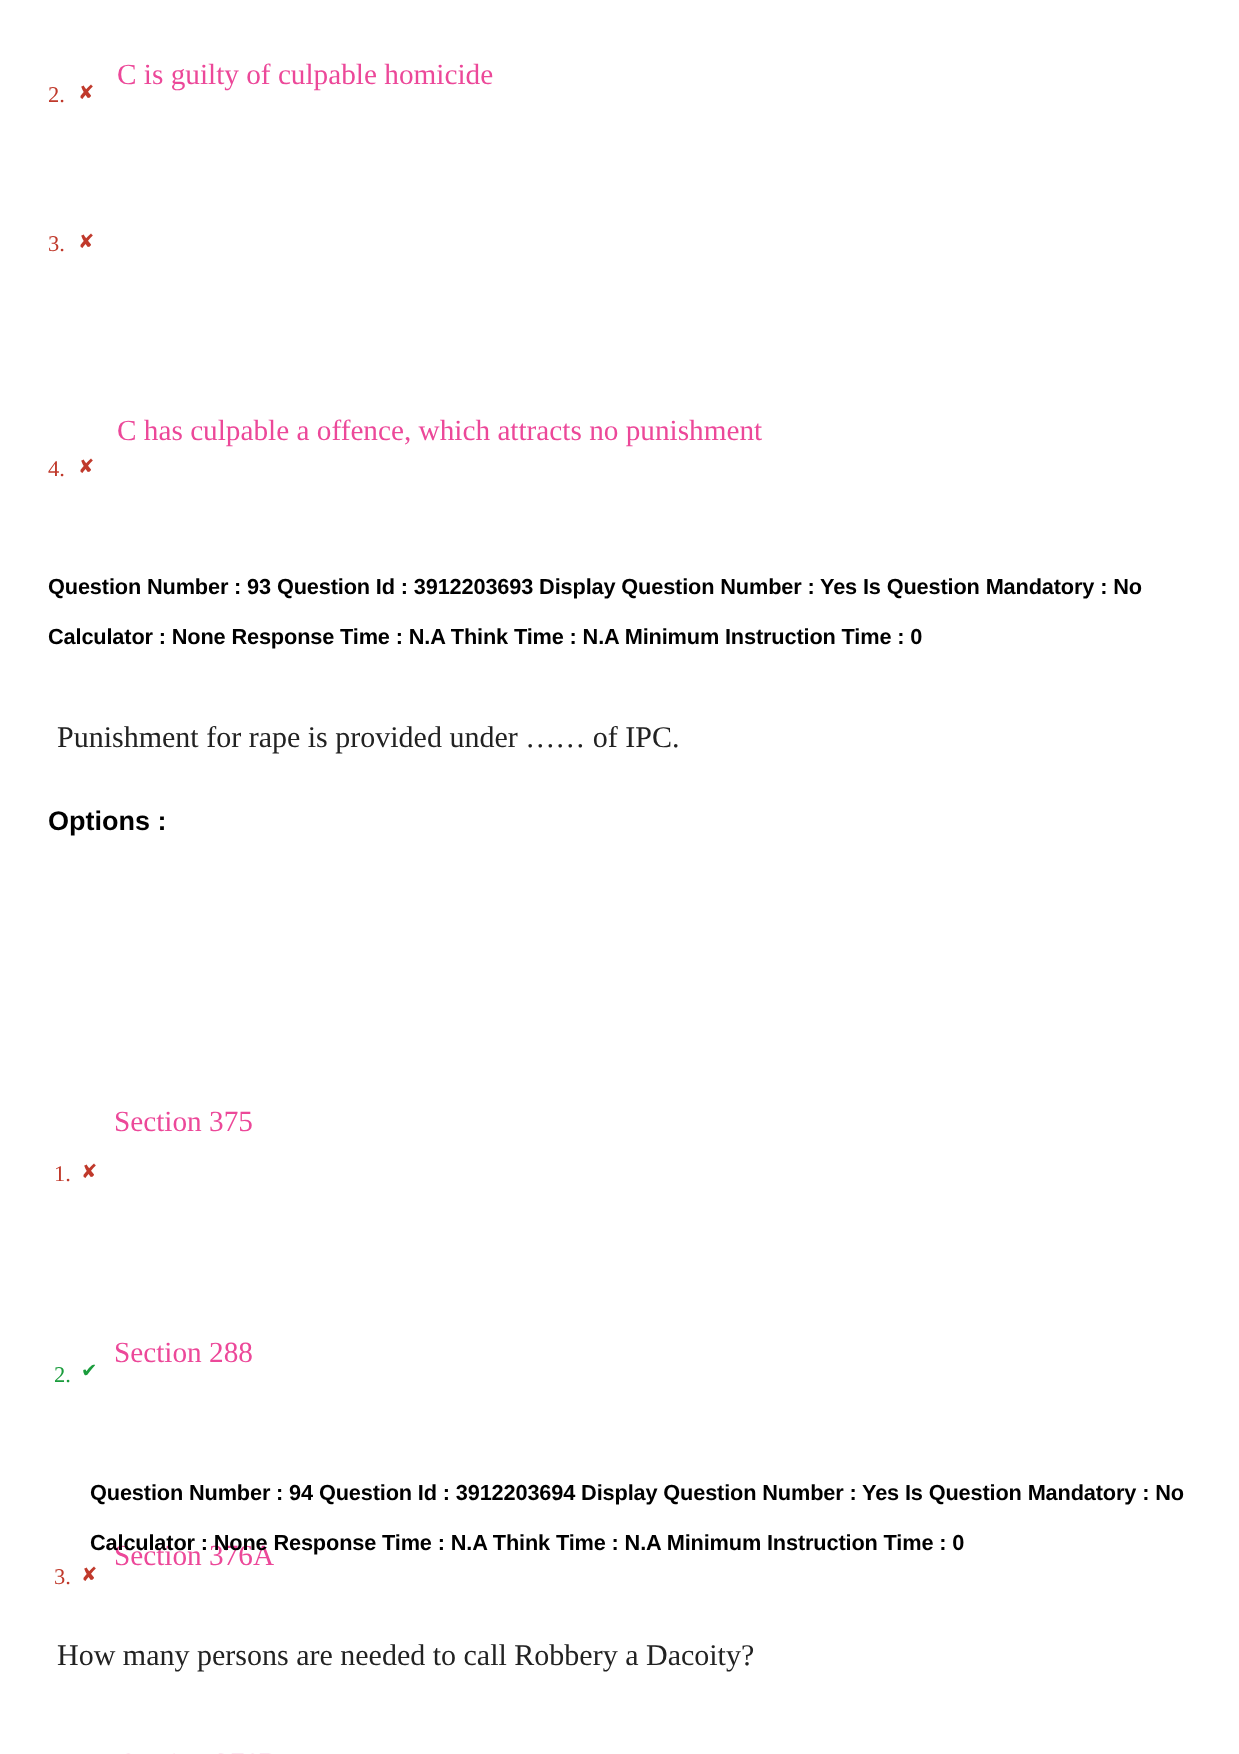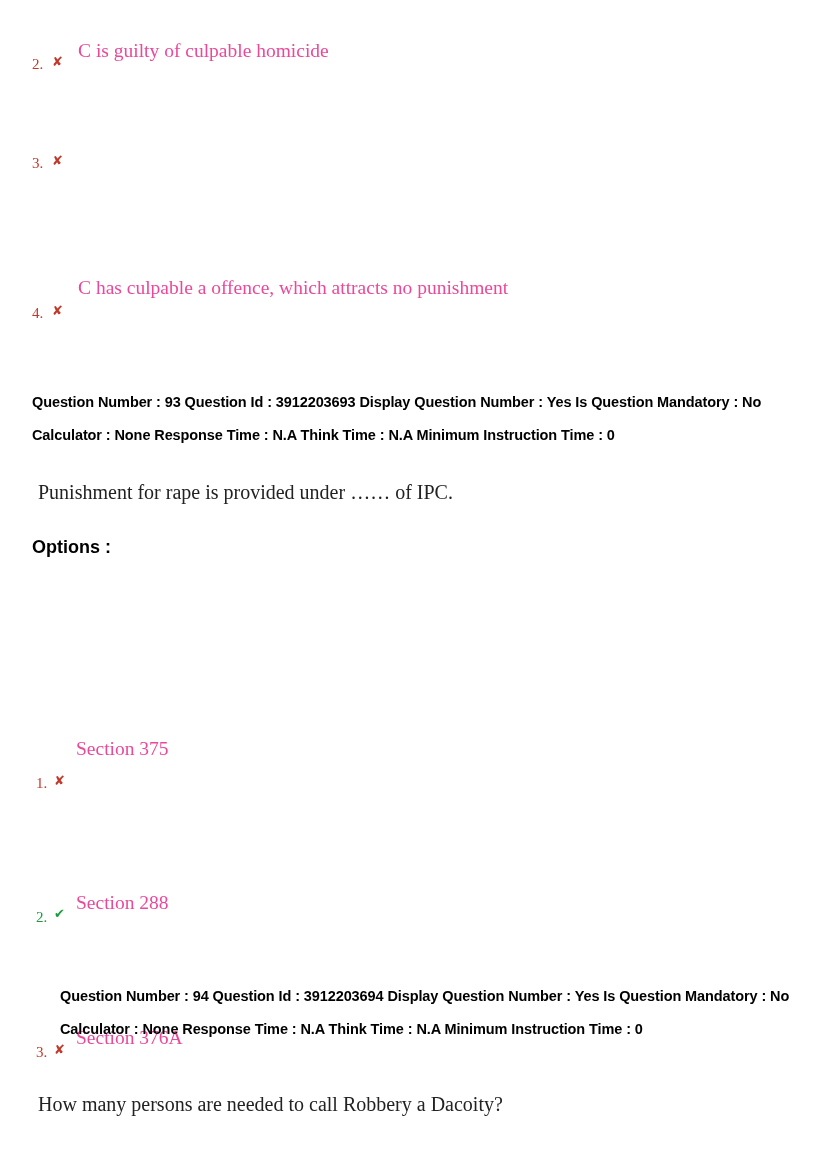--- a/index.html
+++ b/index.html
@@ -104,21 +104,21 @@
       <span class="opt-num" style="top:57px;">3.</span>
       <span class="opt-mark mark-wrong" style="top:56px;">✘</span>
     </div>
 
     <div class="option-row" style="height:0px;">
       <span class="opt-num" style="top:167px;">4.</span>
       <span class="opt-mark mark-wrong" style="top:166px;">✘</span>
       <span class="opt-text" style="top:139px;">C has culpable a offence, which attracts no punishment</span>
     </div>
 
-    <div class="meta" style="position:absolute; top:386px; left:0;">Question Number : 93 Question Id : 3912203693 Display Question Number : Yes Is Question Mandatory : No Calculator : None Response Time : N.A Think Time : N.A Minimum Instruction Time : 0</div>
+    <div class="meta" style="position:absolute; top:376px; left:0;">Question Number : 93 Question Id : 3912203693 Display Question Number : Yes Is Question Mandatory : No Calculator : None Response Time : N.A Think Time : N.A Minimum Instruction Time : 0</div>
 
     <div class="qtext" style="position:absolute; top:481px; left:0;">Punishment for rape is provided under …… of IPC.</div>
 
     <div class="options-label" style="position:absolute; top:537px; left:0;">Options :</div>
 
     <div class="option-row">
       <span class="opt-num" style="position:absolute; top:597px; left:4px;">1.</span>
       <span class="opt-mark mark-wrong" style="position:absolute; top:596px; left:22px;">✘</span>
       <span class="opt-text" style="position:absolute; top:560px; left:44px;">Section 375</span>
     </div>

